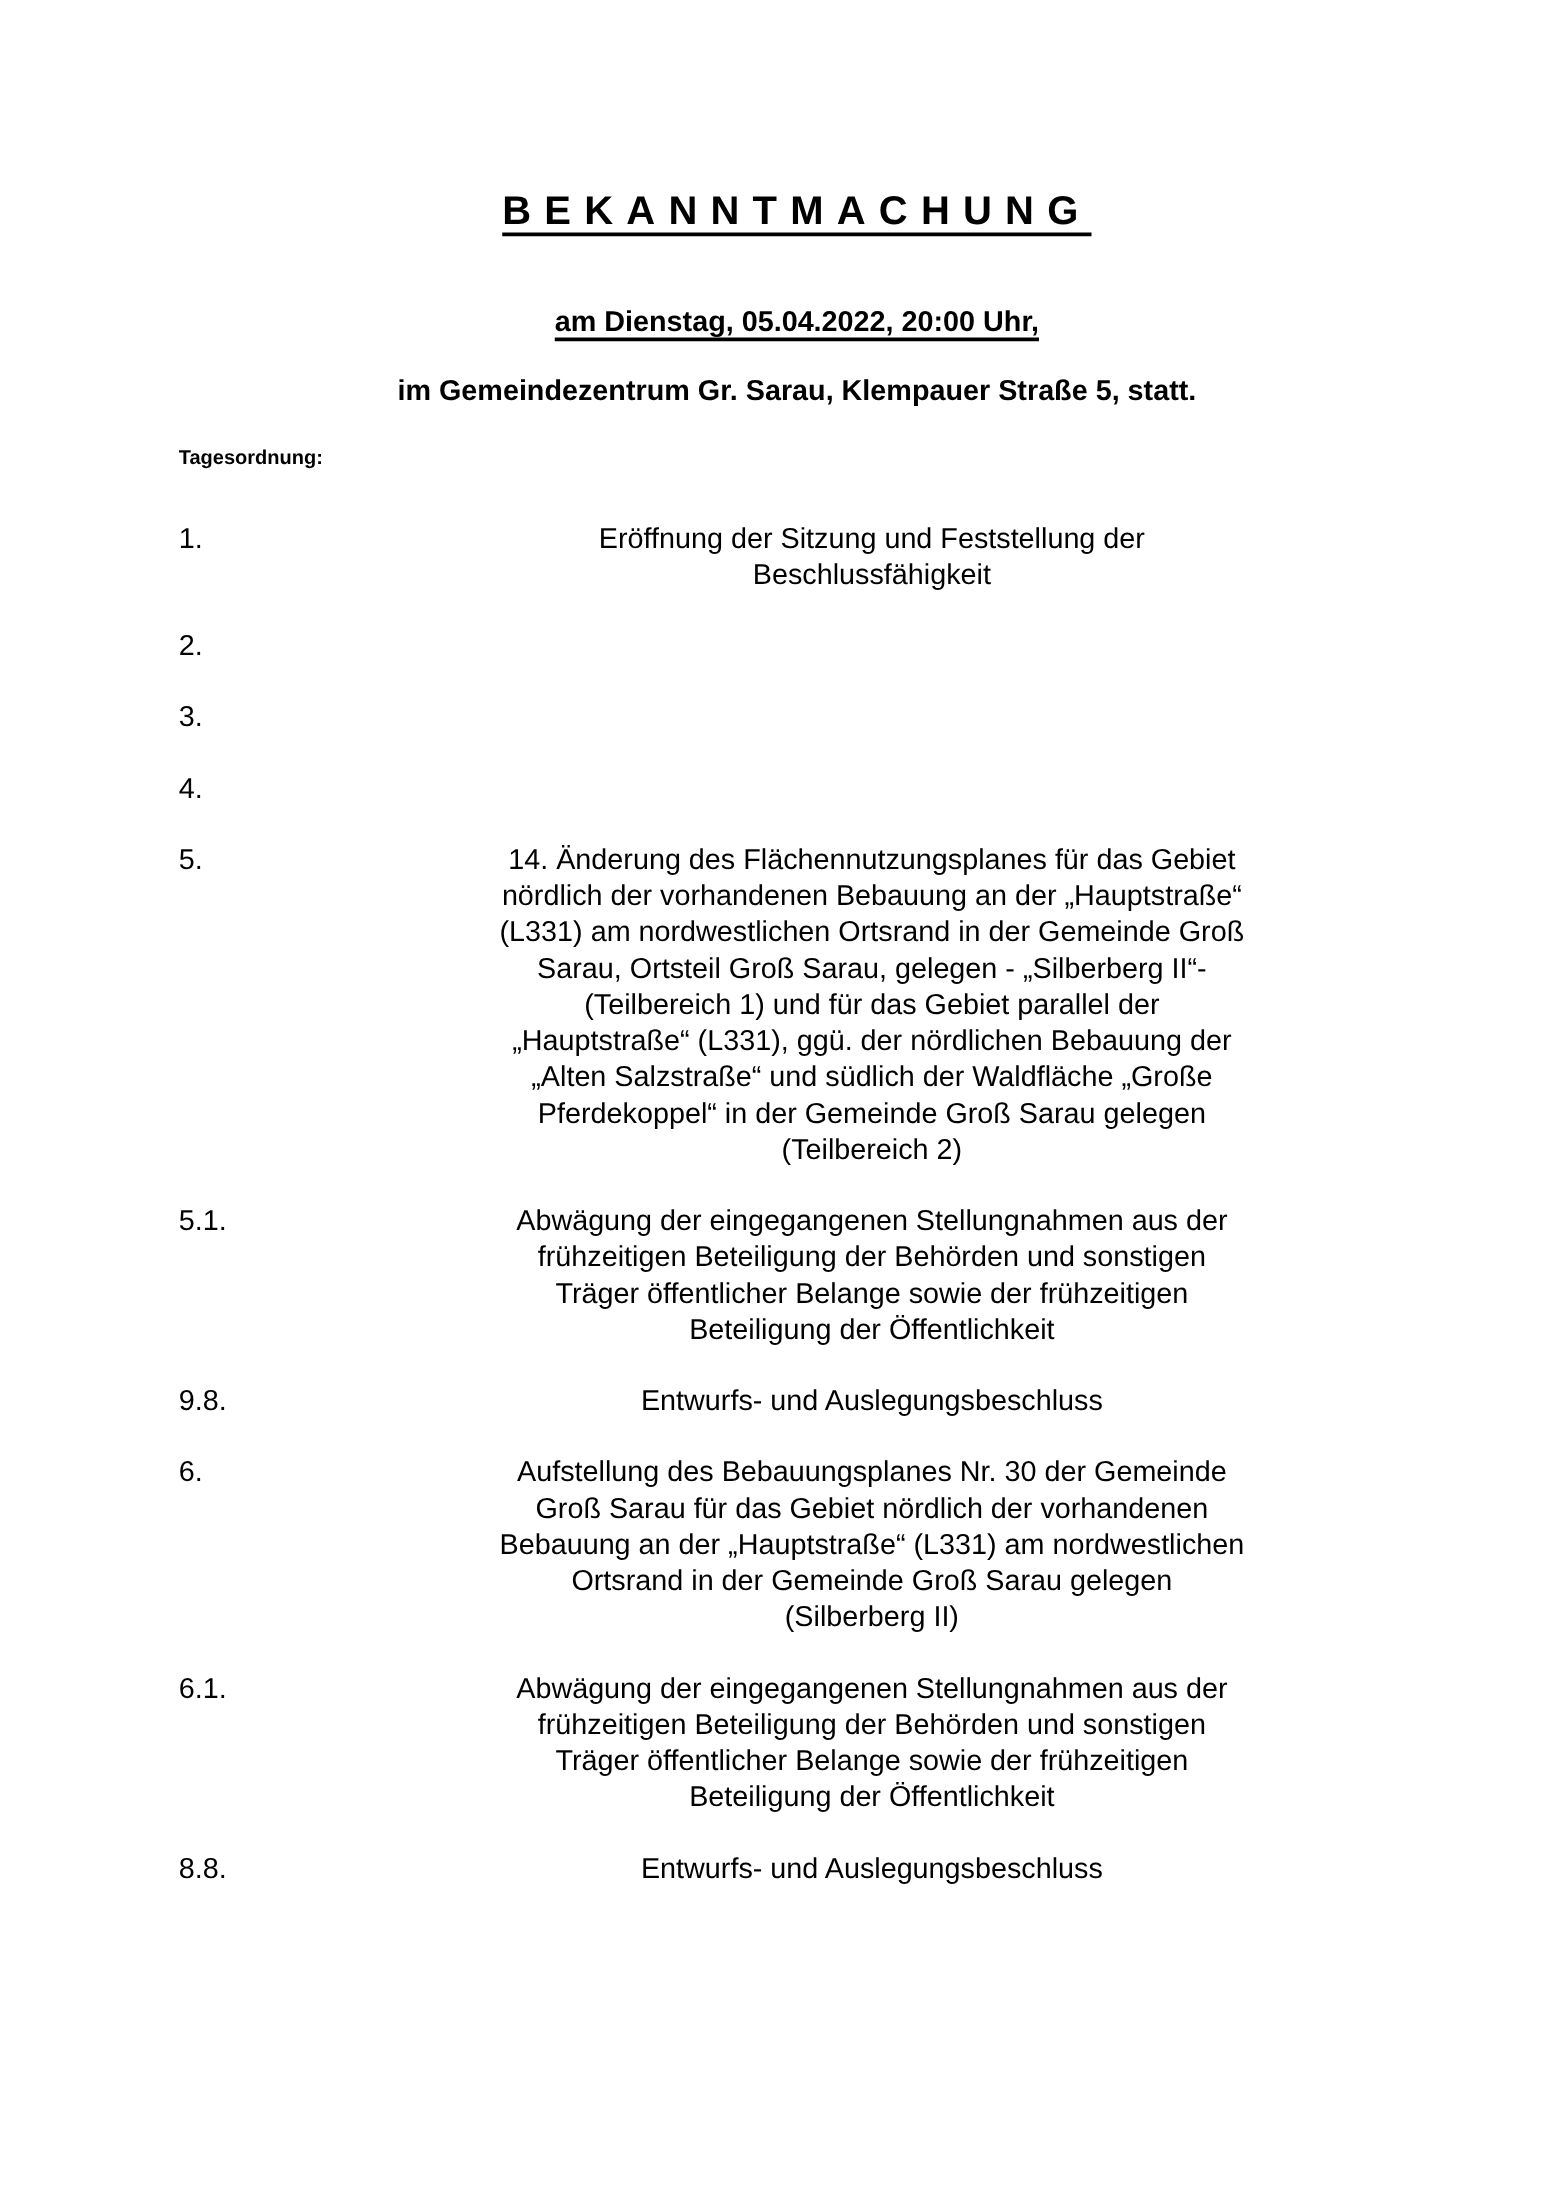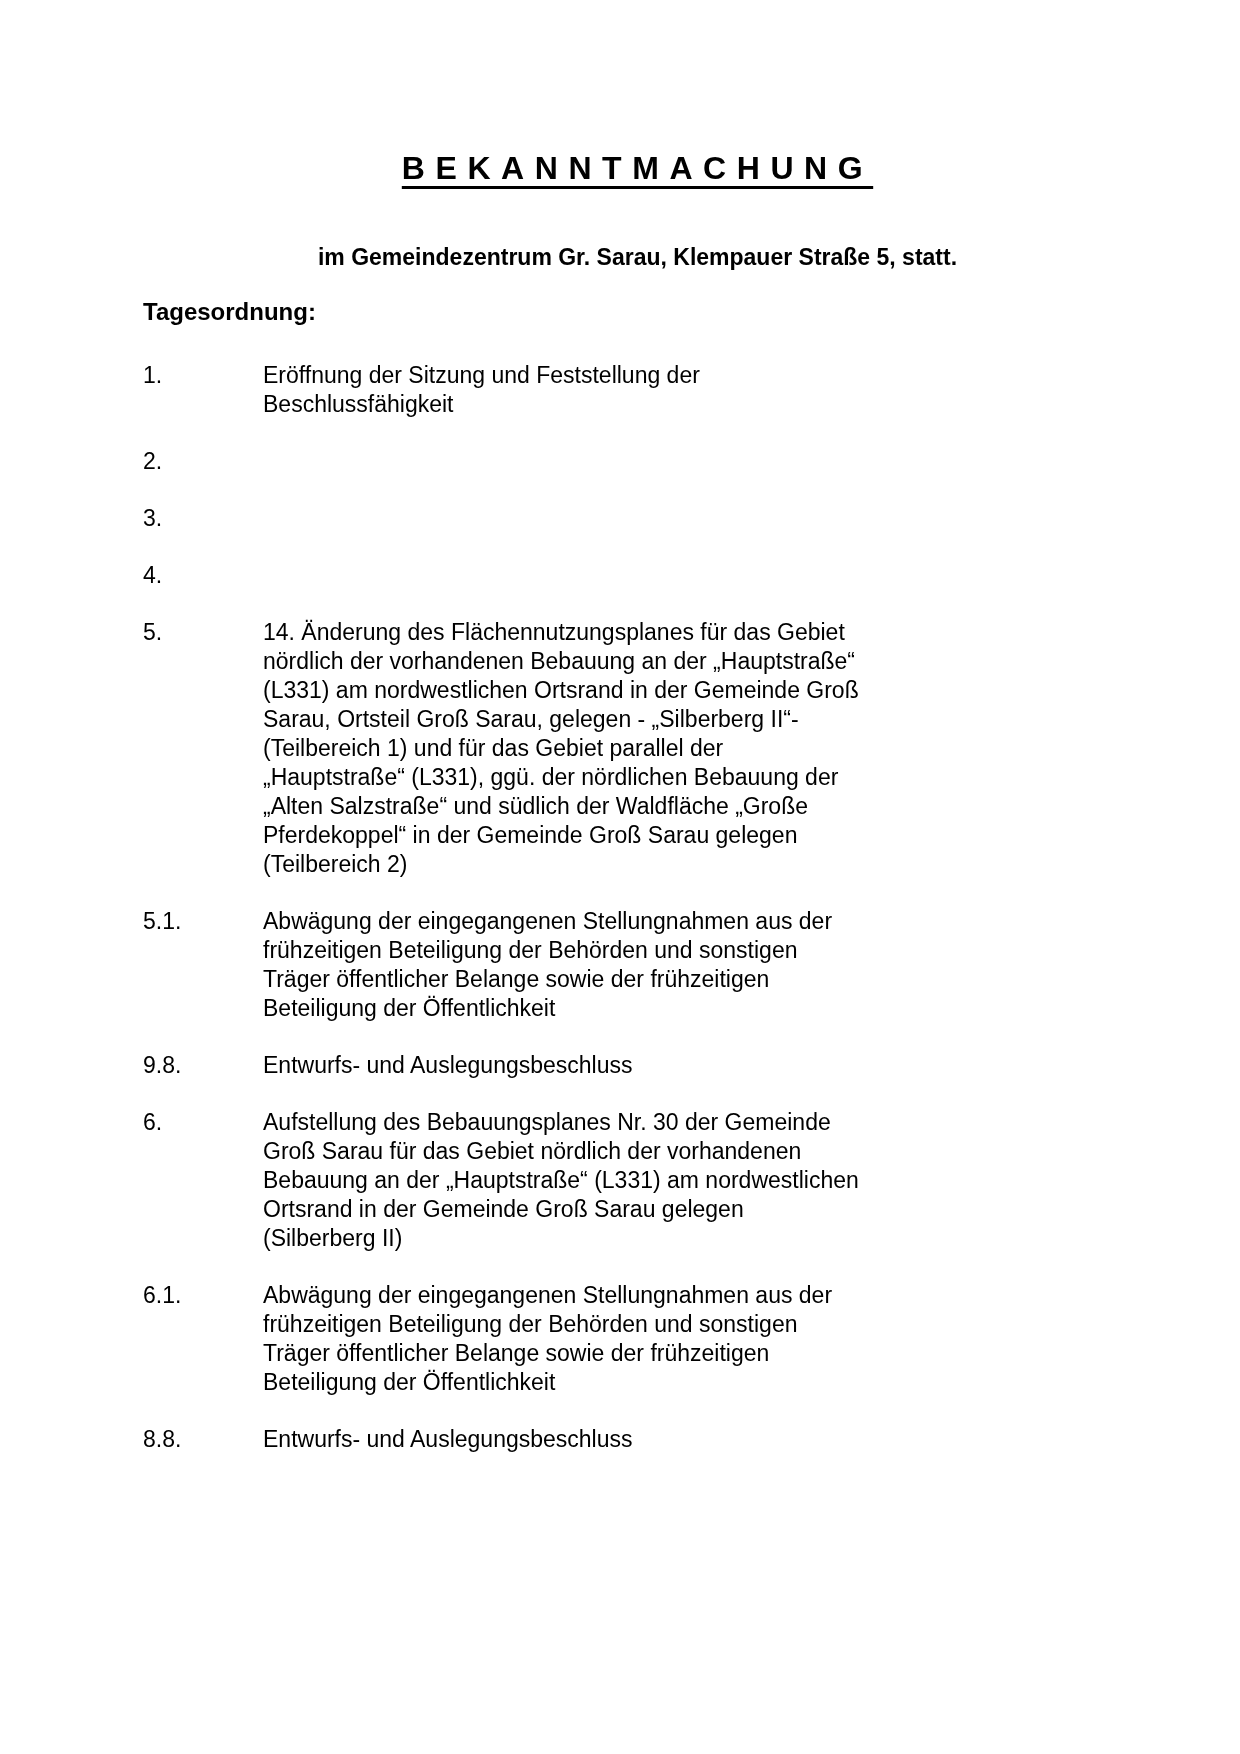--- a/index.html
+++ b/index.html
@@ -37,49 +37,51 @@
     line-height: 30px;
     font-weight: bold;
     margin: 0 0 25px 0;
   }
   .intro-line.underlined {
     text-decoration: underline;
     text-decoration-thickness: 2.5px;
     text-underline-offset: 5px;
   }
   .agenda-heading {
-    font-size: 24px;
+    font-size: 16px;
     line-height: 30px;
     font-weight: bold;
     margin: 24px 0 34px 0;
   }
   .agenda-item {
     display: flex;
     align-items: flex-start;
     font-size: 23px;
     line-height: 29px;
     margin: 0 0 28px 0;
   }
   .agenda-item .num {
     flex: 0 0 120px;
     width: 120px;
   }
   .agenda-item .txt {
     flex: 1 1 auto;
     white-space: pre-line;
+    text-align: center;
   }
 </style>
 </head>
 <body>
 
 <div class="page">
 
   <div class="doc-title">BEKANNTMACHUNG</div>
 
   <div id="intro-section">
+      <div class="intro-line underlined">am Dienstag, 05.04.2022, 20:00 Uhr,</div>
       <div class="intro-line">im Gemeindezentrum Gr. Sarau, Klempauer Straße 5, statt.</div>
     </div>
 
   <div class="agenda-heading">Tagesordnung:</div>
 
   <div id="agenda-list">
       <div class="agenda-item">
         <span class="num">1.</span>
         <span class="txt">Eröffnung der Sitzung und Feststellung der
 Beschlussfähigkeit</span>

